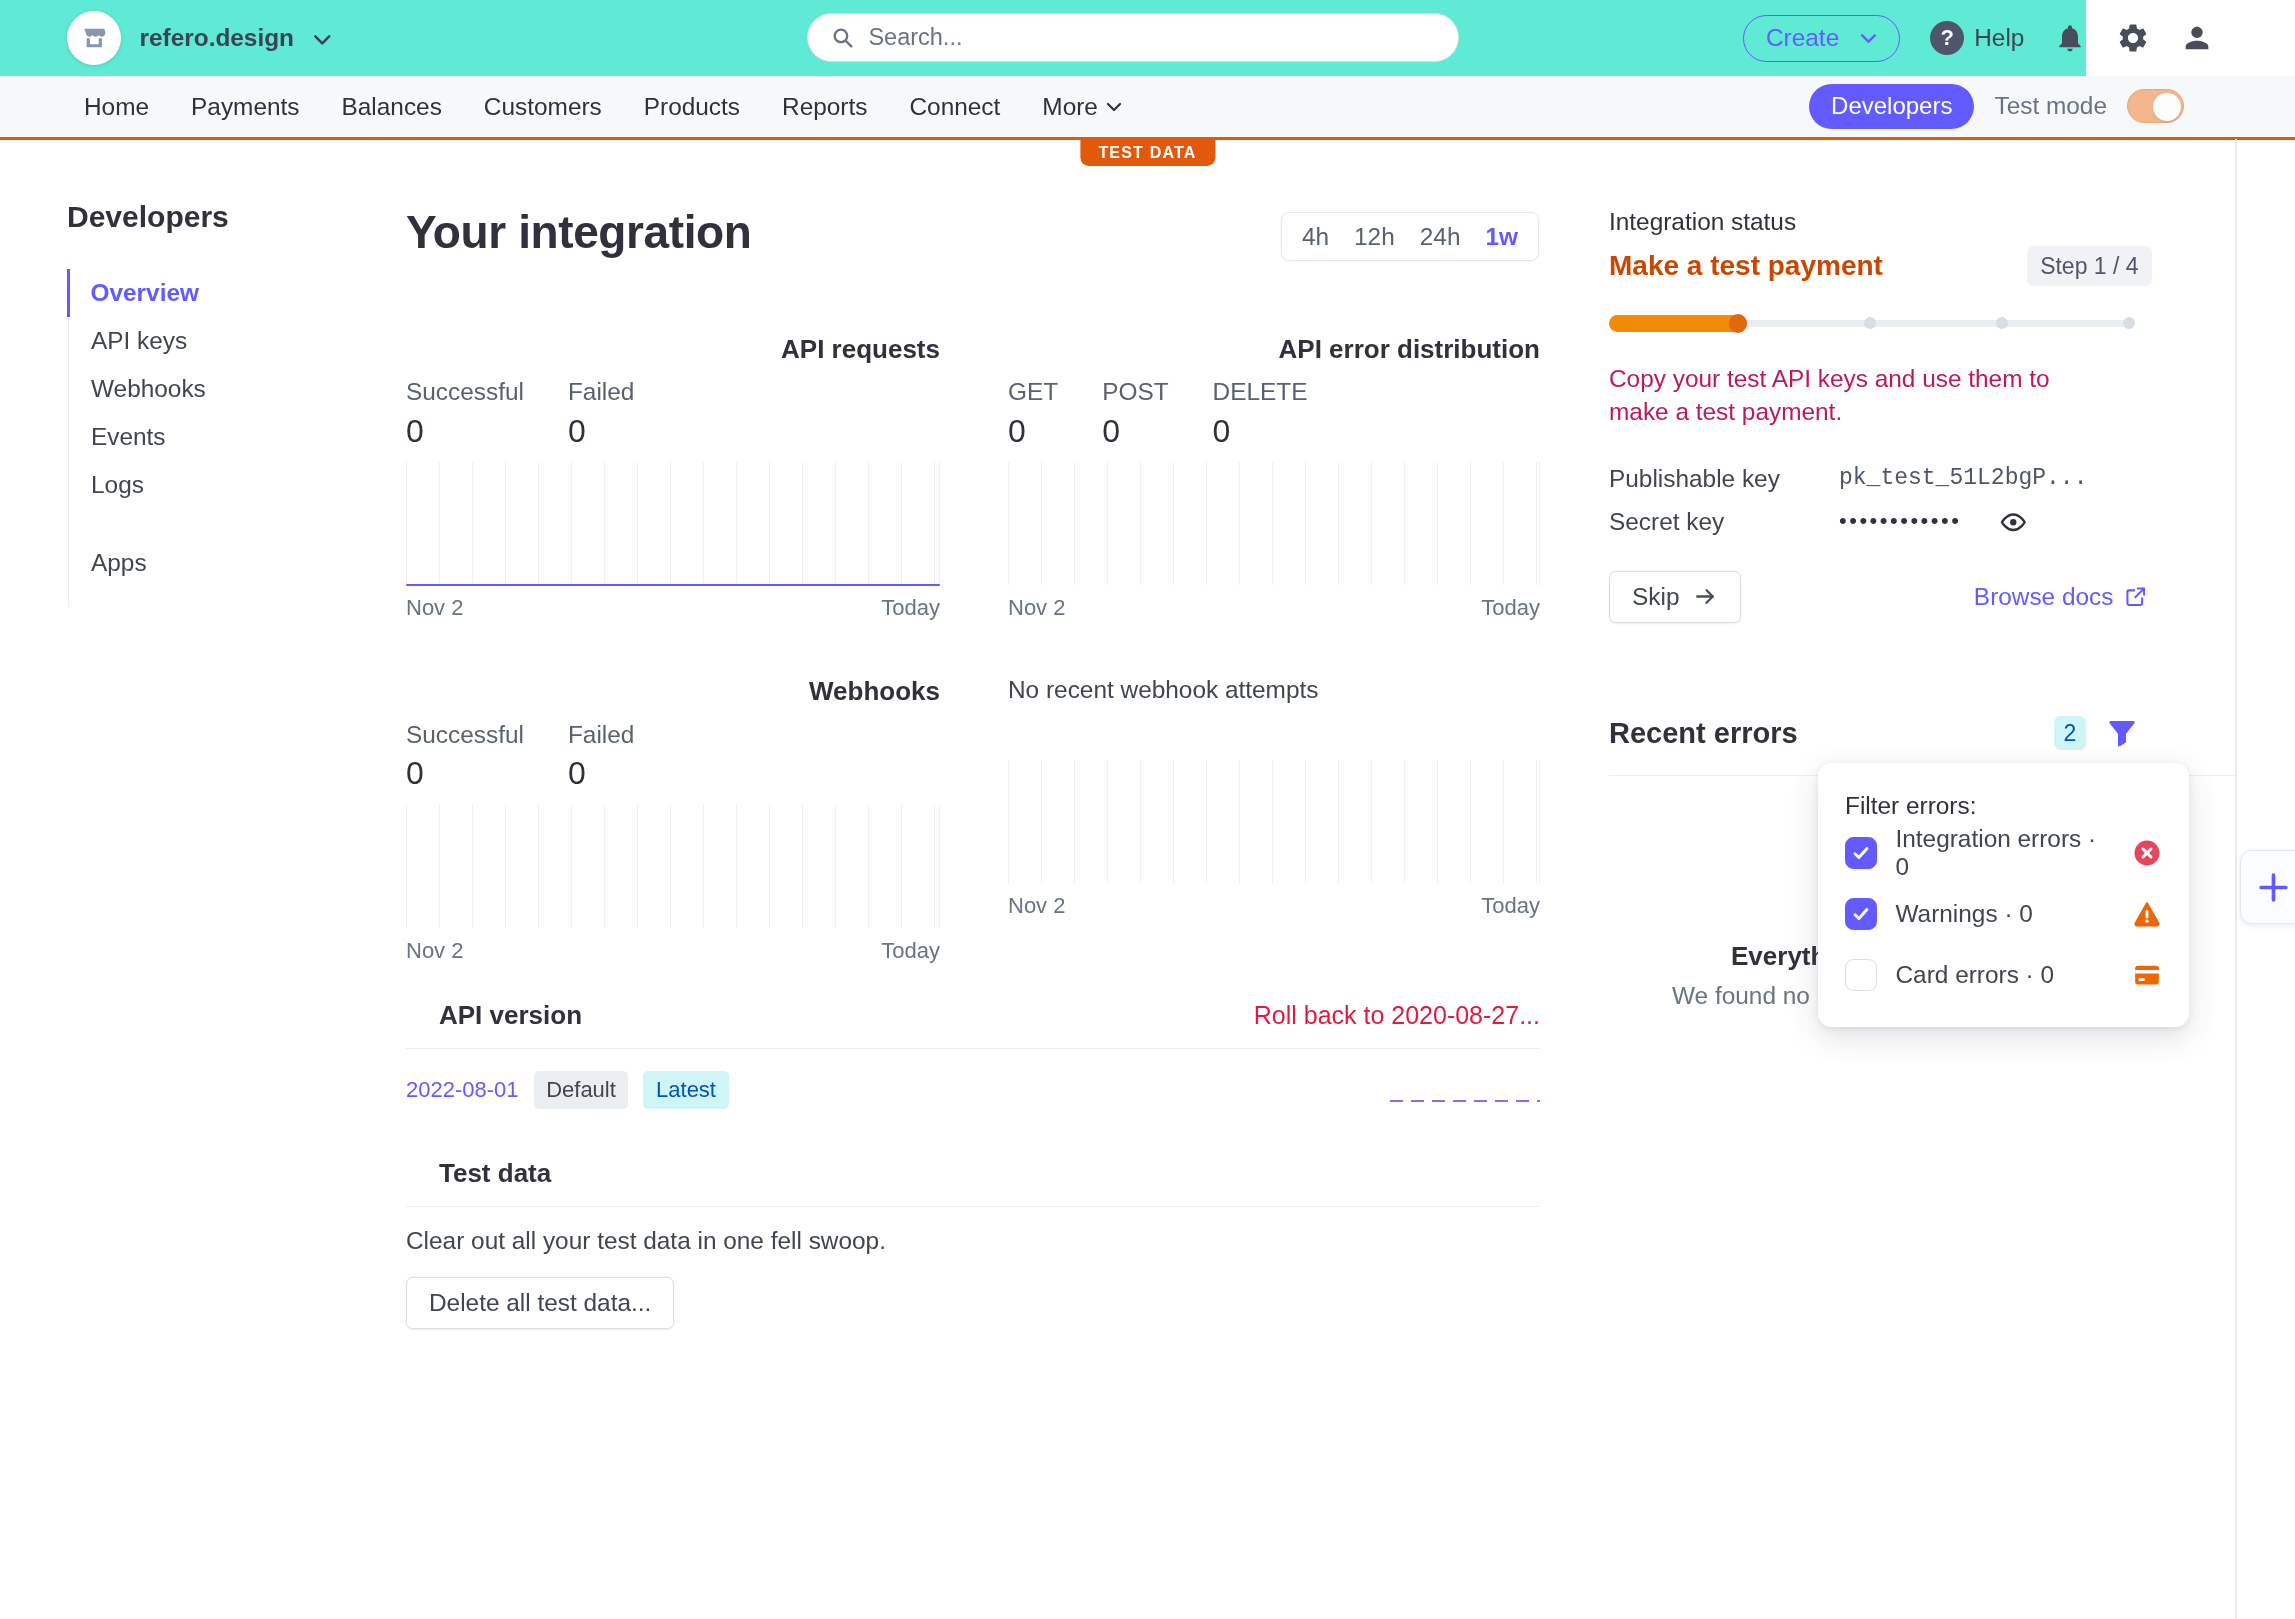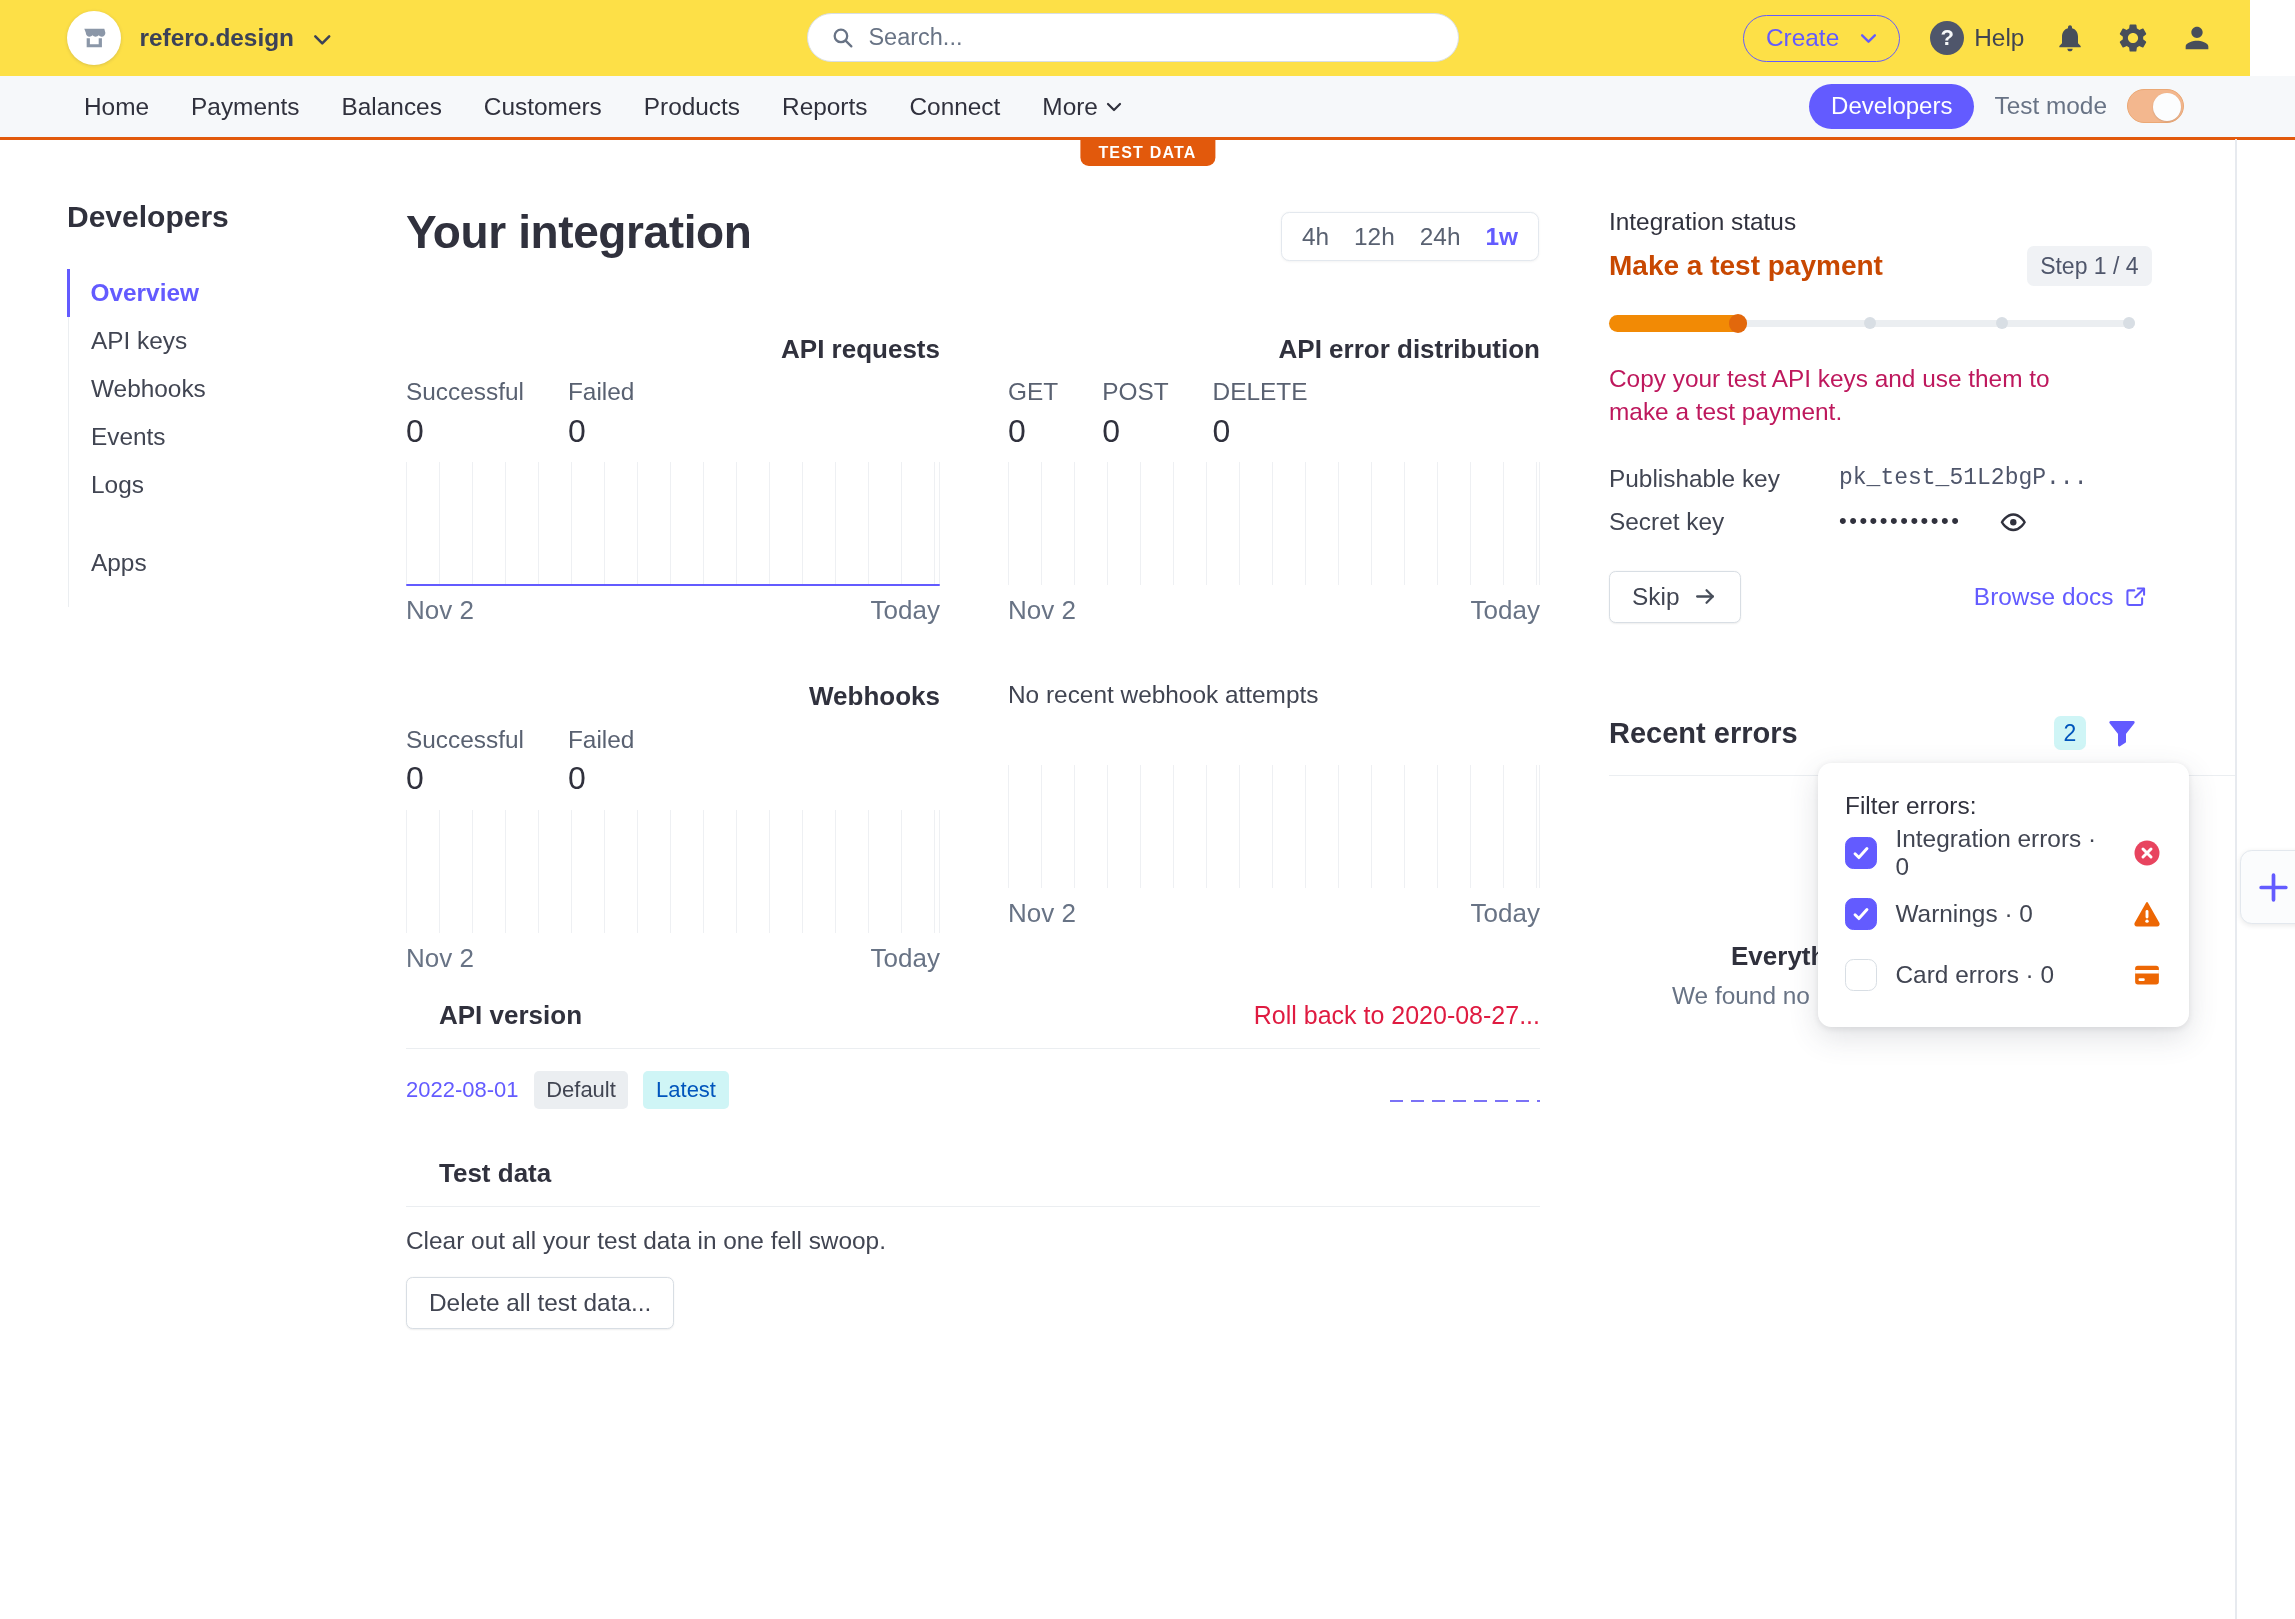--- a/index.html
+++ b/index.html
@@ -6,22 +6,22 @@
   * { margin:0; padding:0; box-sizing:border-box; }
   html,body { width:2295px; height:1620px; }
   body {
     position:relative; overflow:hidden; background:#ffffff;
     font-family:"Liberation Sans", sans-serif; color:#30313d;
   }
   svg { display:block; }
 
   
   .topbar {
-    position:absolute; left:0; top:0; width:2250px; height:76px;
-    background:#fde047;
+    position:absolute; left:0; top:0; width:2086px; height:76px;
+    background:#5eead4;
   }
   .brand { position:absolute; left:67px; top:11px; display:flex; align-items:center; gap:18.5px; cursor:pointer; }
   .logo-circle {
     width:54px; height:54px; border-radius:50%; background:#ffffff;
     box-shadow:0 0.8px 3.4px rgba(50,50,93,.18); display:flex; align-items:center; justify-content:center;
   }
   .account-name { font-size:24.4px; font-weight:600; color:#3c4257; }
   .brand .chev { color:#3c4257; margin-top:3.4px; }
 
   .search {
@@ -109,21 +109,21 @@
   .chart {
     position:relative; margin-top:15px; height:123px;
     background-image:linear-gradient(90deg,#eef0f3 1.3px, transparent 1.3px);
     background-size:33px 100%;
     border-right:1.3px solid #eef0f3;
   }
   .chart.baseline::after {
     content:""; position:absolute; left:0; right:-1.3px; bottom:-0.8px; height:2.5px;
     background:#635bff; border-radius:1.7px;
   }
-  .xlabels { display:flex; justify-content:space-between; margin-top:10px; font-size:26px; color:#687385; }
+  .xlabels { display:flex; justify-content:space-between; margin-top:10px; font-size:22px; color:#687385; }
 
   .section { position:absolute; left:406px; width:1134px; }
   .section-head { display:flex; justify-content:space-between; align-items:baseline;margin-left:33px; }
   .section-head h3 { font-size:26px; font-weight:700; color:#30313d; }
   .rollback-link { font-size:25px; color:#df1b41; font-weight:500; cursor:pointer; text-decoration:none; }
   .divider { border-top:0.8px solid #ebeef1; margin-top:17px; }
   .apiversion-row { display:flex; align-items:center; gap:15px; margin-top:22px; }
   .version-link { font-size:22px; color:#635bff; font-weight:500; cursor:pointer; }
   .badge { font-size:22px; padding:5.9px 12.6px; border-radius:5px; }
   .badge-default { background:#ebeef1; color:#414552; }

